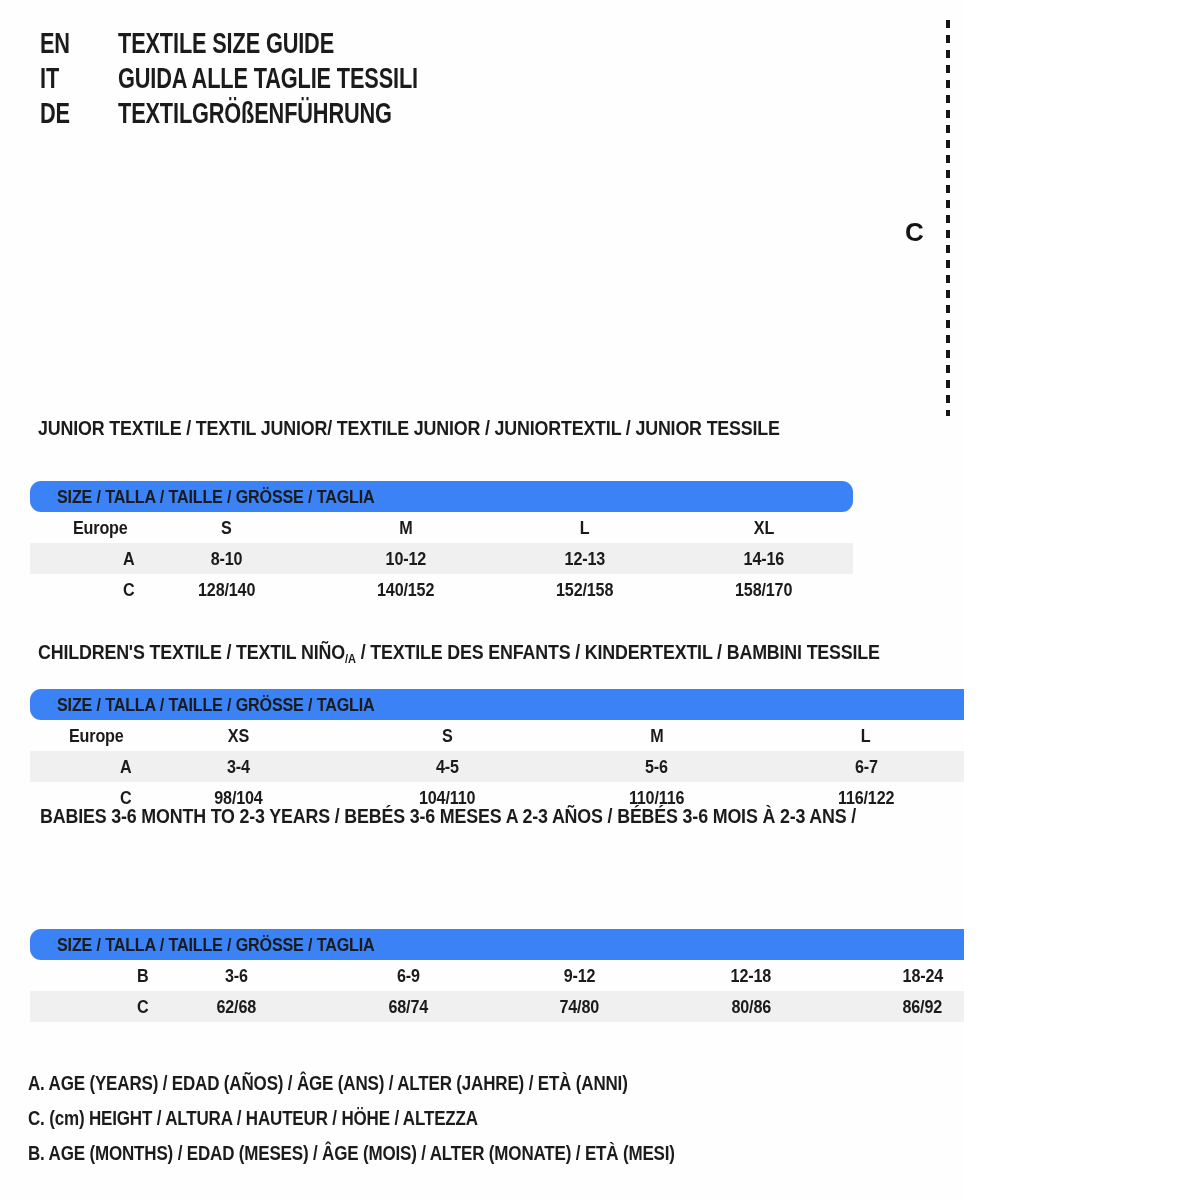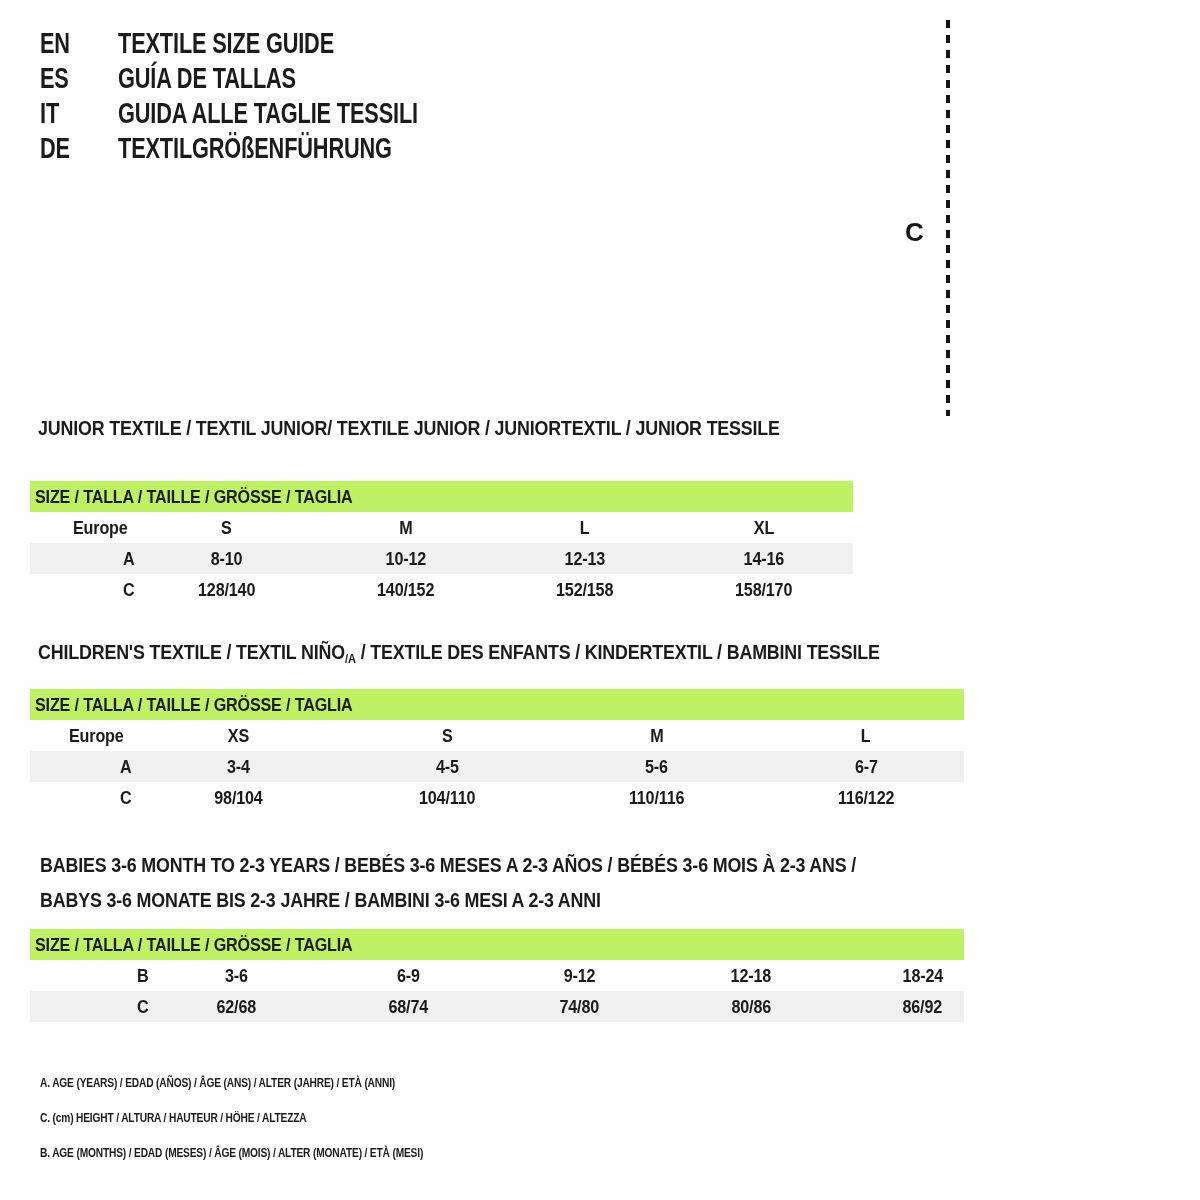--- a/index.html
+++ b/index.html
@@ -22,39 +22,35 @@
   .fig{position:absolute;left:893px;top:8px;width:260px;height:420px;}
 
   
   .sec-title{position:absolute;font-size:21px;line-height:24px;}
   .sub{font-size:13px;vertical-align:-4px;letter-spacing:0;}
 
   
   table{position:absolute;border-collapse:collapse;table-layout:fixed;}
   td{height:31px;padding:0;font-size:19px;text-align:center;vertical-align:middle;}
   td.lbl{text-align:right;padding-left:10px;}
-  tr.bar td{background:#bef264;text-align:left;padding-left:5px;}
+  tr.bar td{background:#3b82f6;text-align:left;padding-left:27px;border-radius:11px;}
   tr.alt td{background:#f0f0f0;}
 
-  .babies-title{position:absolute;left:40px;top:847px;font-size:21px;line-height:35px;}
-  .legend{position:absolute;left:40px;top:1066px;font-size:12px;line-height:35px;}
+  .babies-title{position:absolute;left:40px;top:798px;font-size:21px;line-height:35px;}
+  .legend{position:absolute;left:28px;top:1066px;font-size:20px;line-height:35px;}
 </style>
 </head>
 <body>
 
 <div id="page">
 
   <div class="lang">
     <div class="lang-row">
       <span class="lang-code"><span class="t wide">EN</span></span>
       <span class="t wide">TEXTILE SIZE GUIDE</span>
-    </div>
-    <div class="lang-row">
-      <span class="lang-code"><span class="t wide">ES</span></span>
-      <span class="t wide">GUÍA DE TALLAS</span>
     </div>
     <div class="lang-row">
       <span class="lang-code"><span class="t wide">IT</span></span>
       <span class="t wide">GUIDA ALLE TAGLIE TESSILI</span>
     </div>
     <div class="lang-row">
       <span class="lang-code"><span class="t wide">DE</span></span>
       <span class="t wide">TEXTILGRÖßENFÜHRUNG</span>
     </div>
   </div>
@@ -156,21 +152,20 @@
       <td><span class="t tc">104/110</span></td>
       <td><span class="t tc">110/116</span></td>
       <td><span class="t tc">116/122</span></td>
       <td><span class="t tc">122/128</span></td>
     </tr>
   </tbody>
     </table>
 
   <div class="babies-title">
     <div><span class="t tl">BABIES 3-6 MONTH TO 2-3 YEARS / BEBÉS 3-6 MESES A 2-3 AÑOS / BÉBÉS 3-6 MOIS À 2-3 ANS /</span></div>
-    <div><span class="t tl">BABYS 3-6 MONATE BIS 2-3 JAHRE / BAMBINI 3-6 MESI A 2-3 ANNI</span></div>
   </div>
   <table style="left:30px;top:929px;width:1150px;">
     <colgroup>
         <col style="width:10.5%">
         <col style="width:14.9%">
         <col style="width:14.9%">
         <col style="width:14.9%">
         <col style="width:14.9%">
         <col style="width:14.9%">
         <col style="width:14.9%">

